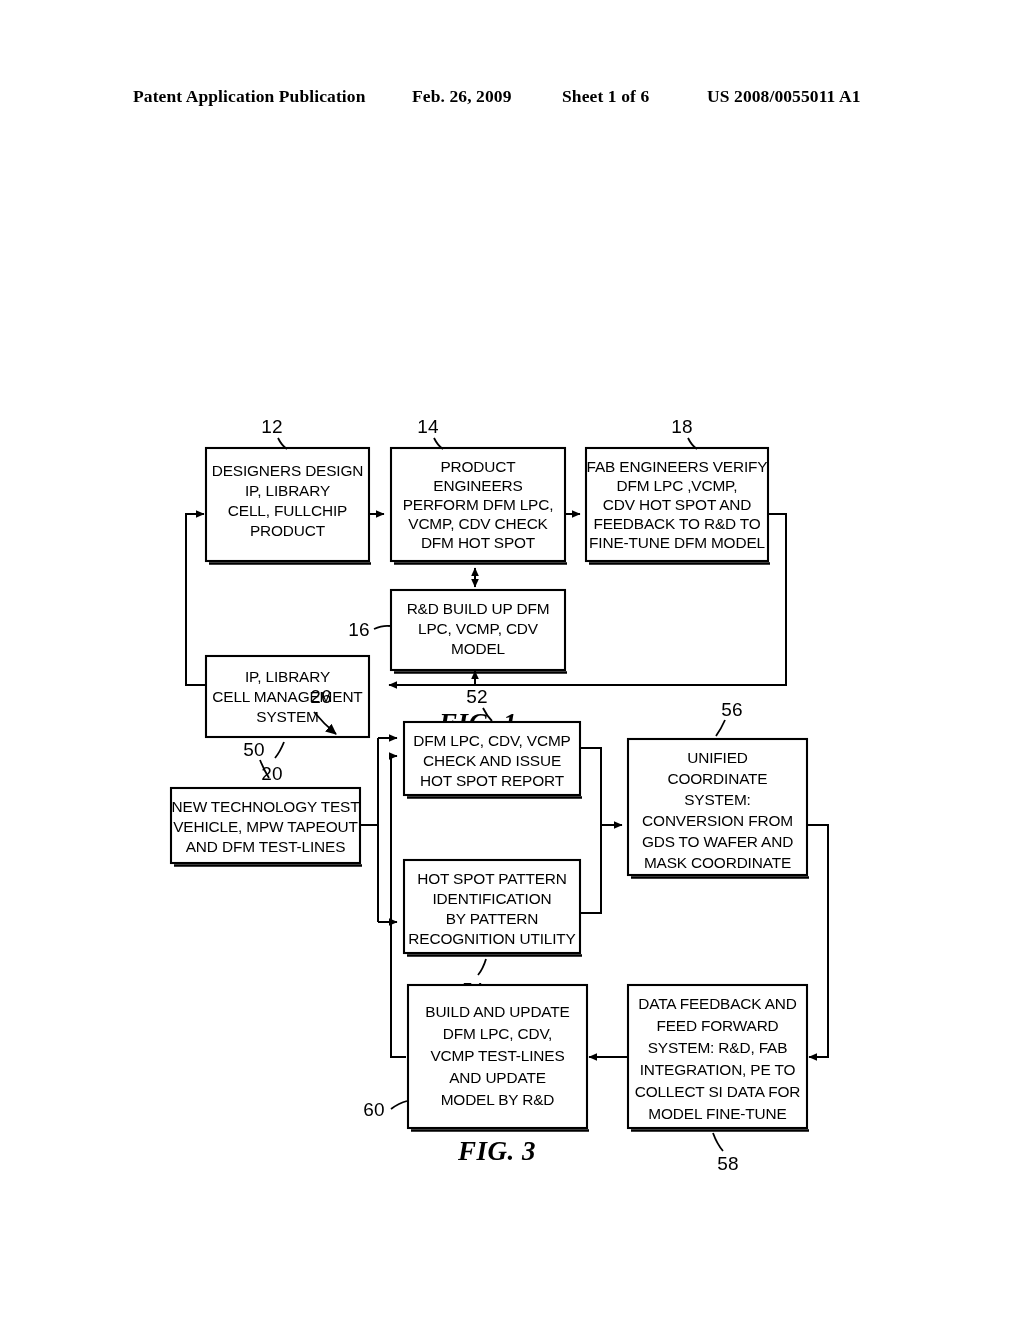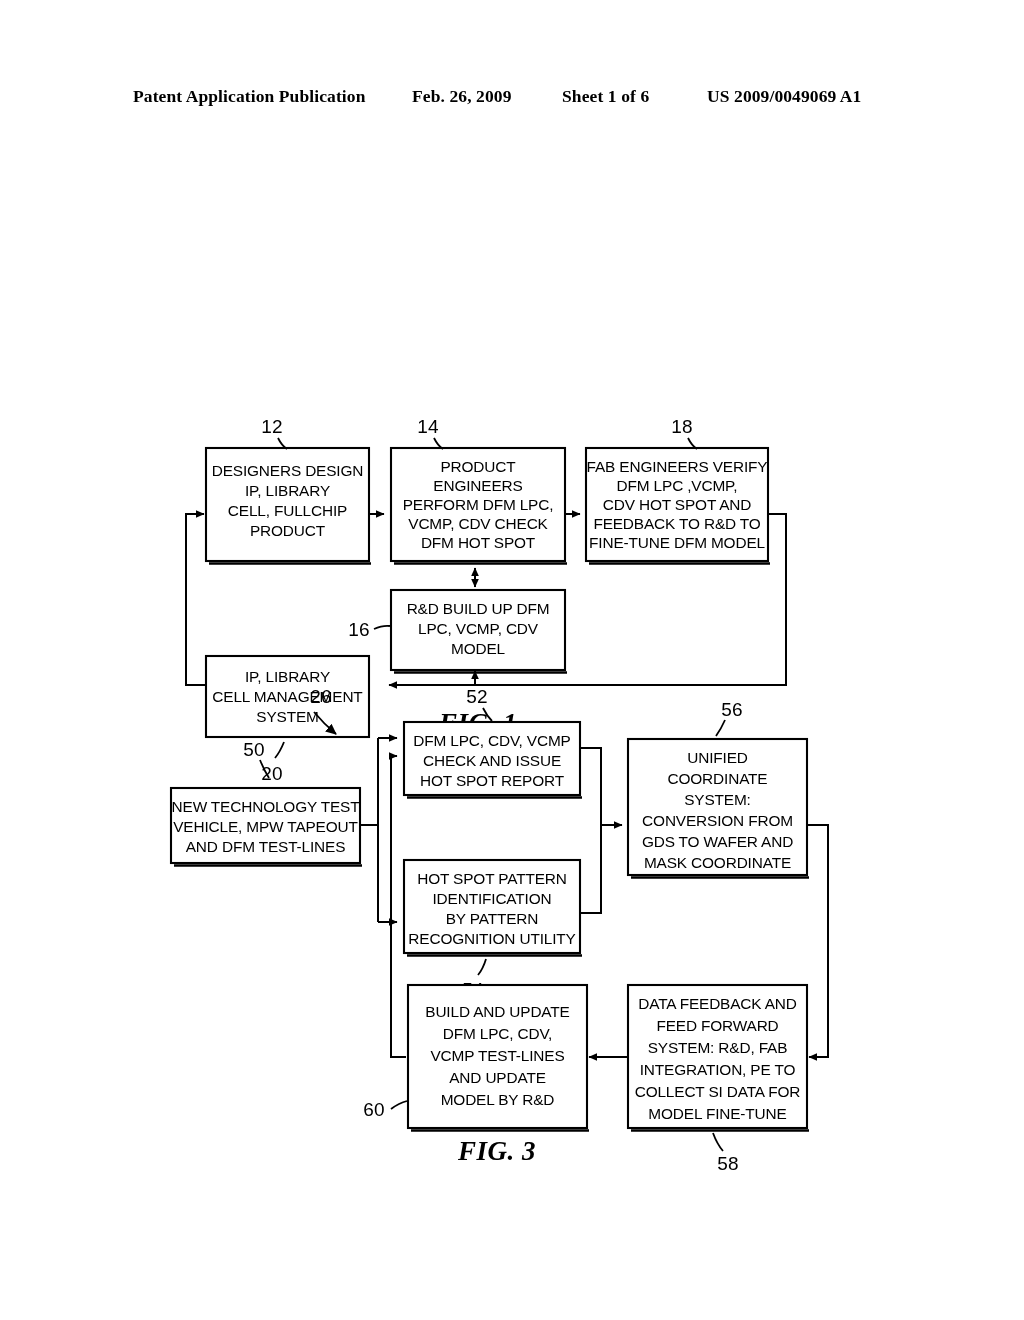--- a/index.html
+++ b/index.html
@@ -92,21 +92,21 @@
     letter-spacing: 0.5px;
   }
 </style>
 </head>
 <body>
 
 <div class="page-header">
   <span class="hdr-pub">Patent Application Publication</span>
   <span class="hdr-date">Feb. 26, 2009</span>
   <span class="hdr-sheet">Sheet 1 of 6</span>
-  <span class="hdr-num">US 2009/0049069 A1</span>
+  <span class="hdr-num">US 2008/0055011 A1</span>
 </div>
 
 <div class="figure" id="figure-1">
 <svg width="1024" height="420" viewBox="0 0 1024 420" xmlns="http://www.w3.org/2000/svg">
   <defs>
     <marker id="ah" markerWidth="9" markerHeight="8" refX="8.4" refY="4" orient="auto" markerUnits="userSpaceOnUse">
       <path d="M0,0 L9,4 L0,8 z" class="arrow-head"></path>
     </marker>
   </defs>
 

